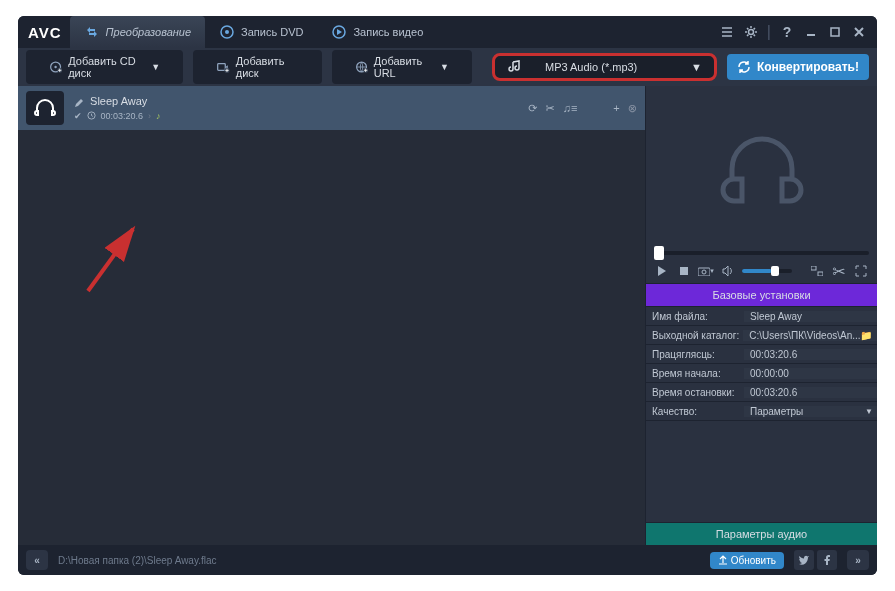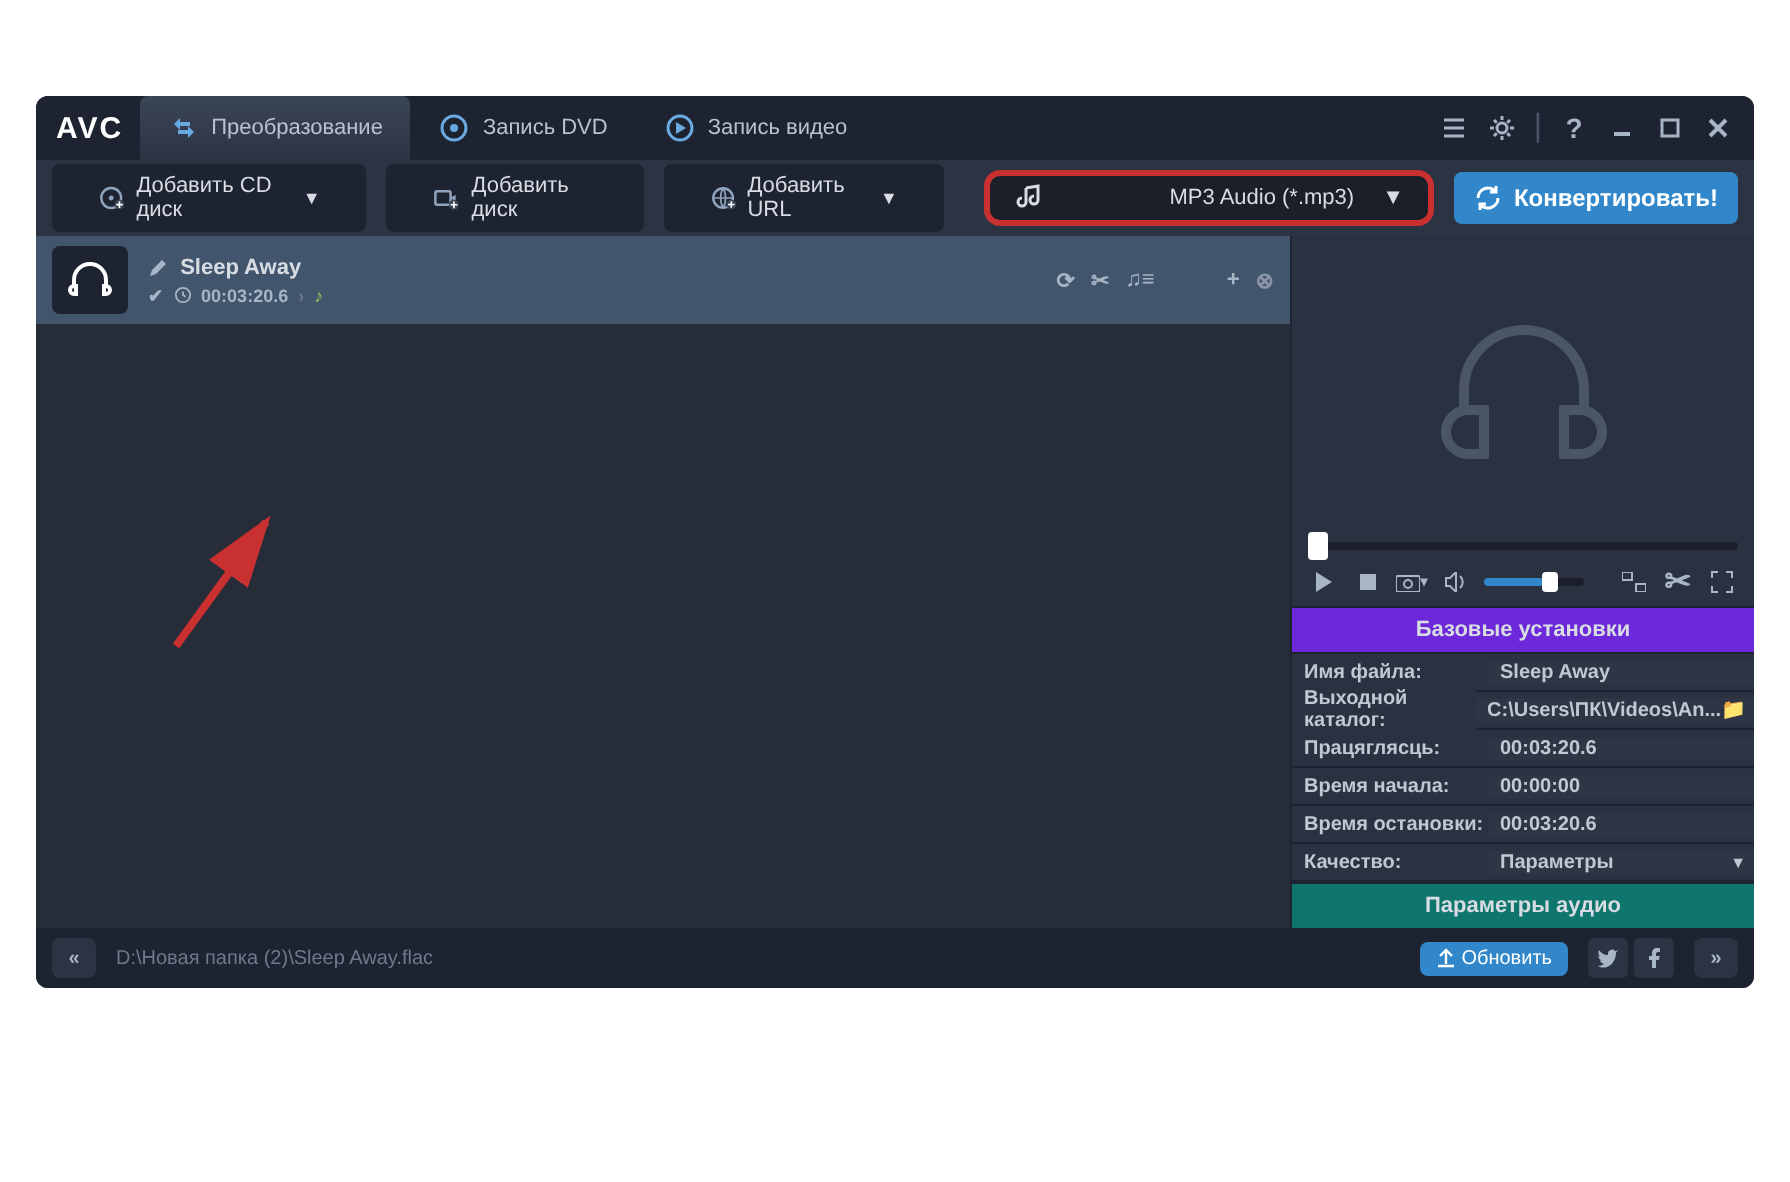--- a/index.html
+++ b/index.html
@@ -1,33 +1,33 @@
 <!DOCTYPE html>
 <html><head>
 <meta charset="utf-8">
 <style>
 * { margin: 0; padding: 0; box-sizing: border-box; font-family: Arial, sans-serif; }
 body { background: #fff; width: 895px; height: 591px; position: relative; }
-.window { position: absolute; left: 18px; top: 16px; width: 859px; height: 446px; background: #262c38; border-radius: 6px; overflow: hidden; margin-top: 32px; }
+.window { position: absolute; left: 18px; top: 16px; width: 859px; height: 559px; background: #262c38; border-radius: 6px; overflow: hidden; }
 .titlebar { height: 32px; background: #1d2330; display: flex; align-items: center; padding: 0 10px; }
 .logo { color: #fff; font-weight: bold; font-size: 15px; letter-spacing: 1px; }
 .tabs { display: flex; margin-left: 8px; }
 .tab { display: flex; align-items: center; padding: 0 14px; font-size: 11px; color: #b8c2d0; cursor: pointer; height: 32px; position: relative; }
-.tab.active { background: linear-gradient(#3a4556,#2c3444); border-radius: 4px 4px 0 0; }
+.tab.active { background: linear-gradient(#3a4556,#2c3444); border-radius: 4px 4px 0 0; font-style: italic; }
 .tab-icon { width: 16px; height: 16px; margin-right: 6px; display: flex; align-items: center; justify-content: center; }
 .title-right { margin-left: auto; display: flex; gap: 8px; align-items: center; color: #b8c2d0; }
 .title-btn { width: 16px; height: 16px; display: flex; align-items: center; justify-content: center; cursor: pointer; }
 .toolbar { height: 38px; background: #2c3444; display: flex; align-items: center; padding: 0 8px; gap: 10px; }
 .tool-btn { display: flex; align-items: center; gap: 6px; background: #1d2330; border-radius: 4px; padding: 5px 23px; color: #d8dde4; font-size: 11px; cursor: pointer; }
 .tool-btn .arrow { font-size: 9px; }
 .format-selector { display: flex; align-items: center; background: #1a1f2a; border: 3px solid #c93030; border-radius: 8px; padding: 3px 12px; gap: 14px; font-size: 11px; color: #d8dde4; cursor: pointer; min-width: 225px; }
 .format-selector .music-ic { margin-right: 8px; }
-.format-selector .fmt-text { flex: 1; text-align: right; }
+.format-selector .fmt-text { flex: 1; text-align: left; }
 .convert-btn { display: flex; align-items: center; gap: 6px; background: #3187c9; border-radius: 4px; padding: 6px 10px; color: #fff; font-size: 12px; font-weight: bold; cursor: pointer; }
-.main { display: flex; height: calc(100% - 32px - 38px - 30px); font-weight: bold; }
+.main { display: flex; height: calc(100% - 32px - 38px - 30px); }
 .left-pane { flex: 1; background: #262c38; position: relative; }
 .file-row { display: flex; align-items: center; background: #41556d; height: 44px; padding: 0 8px; gap: 10px; color: #d8dde4; font-size: 11px; }
 .file-thumb { width: 38px; height: 34px; background: #1d2330; border-radius: 4px; display: flex; align-items: center; justify-content: center; }
 .file-info { display: flex; flex-direction: column; gap: 3px; }
 .file-title { font-size: 11px; }
 .file-meta { display: flex; align-items: center; gap: 5px; font-size: 9px; color: #a8b5c5; }
 .row-actions { margin-left: auto; display: flex; gap: 8px; color: #a8b5c5; font-size: 11px; }
 .arrow-annotation { position: absolute; left: 60px; top: 135px; pointer-events: none; }
 .right-pane { width: 232px; background: #2a3140; border-left: 1px solid #1d2330; display: flex; flex-direction: column; }
 .preview { height: 165px; display: flex; align-items: center; justify-content: center; background: #2a3140; }

